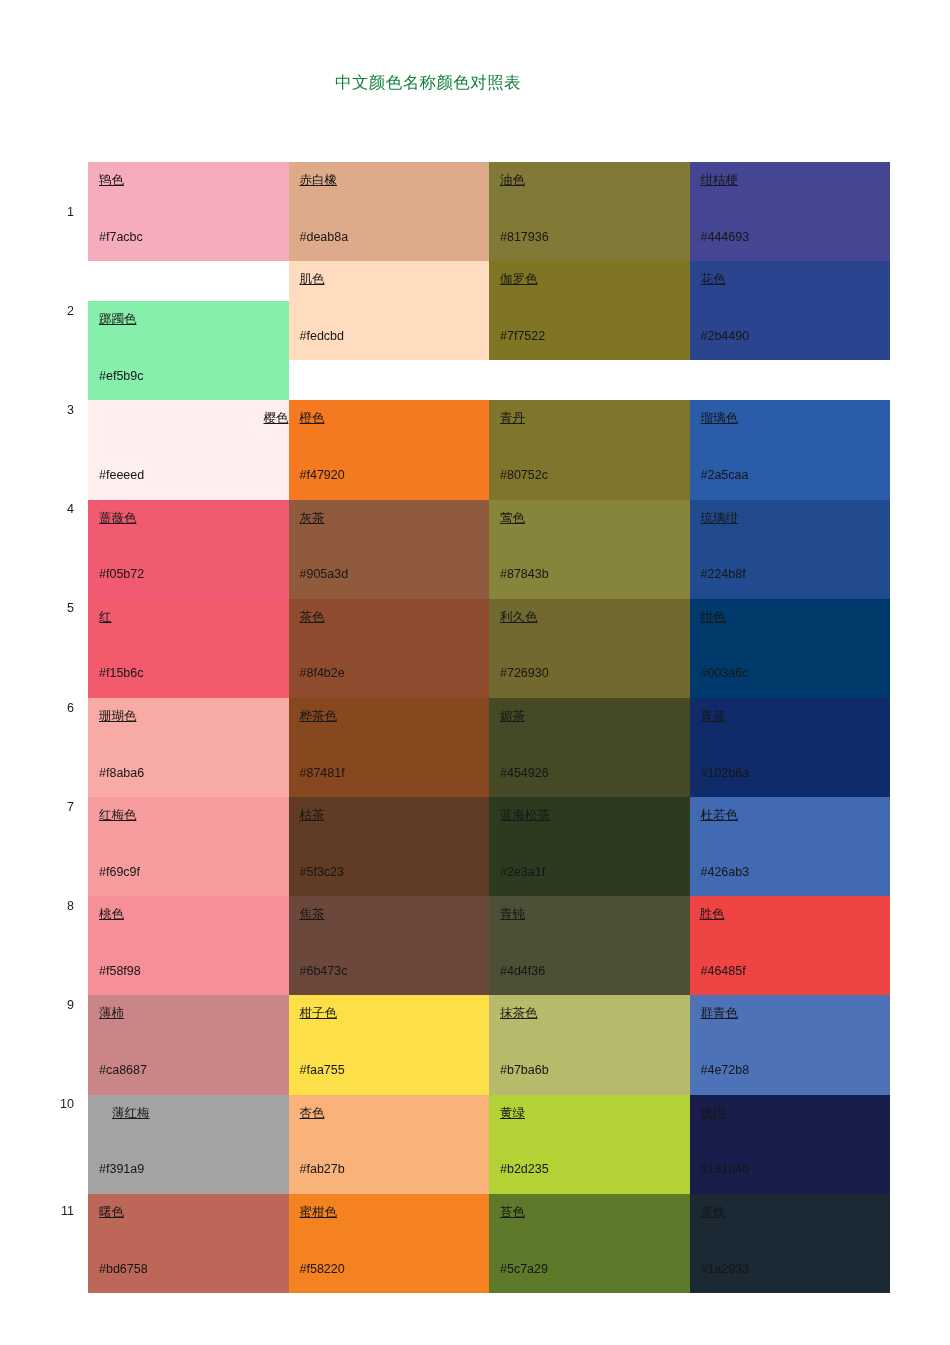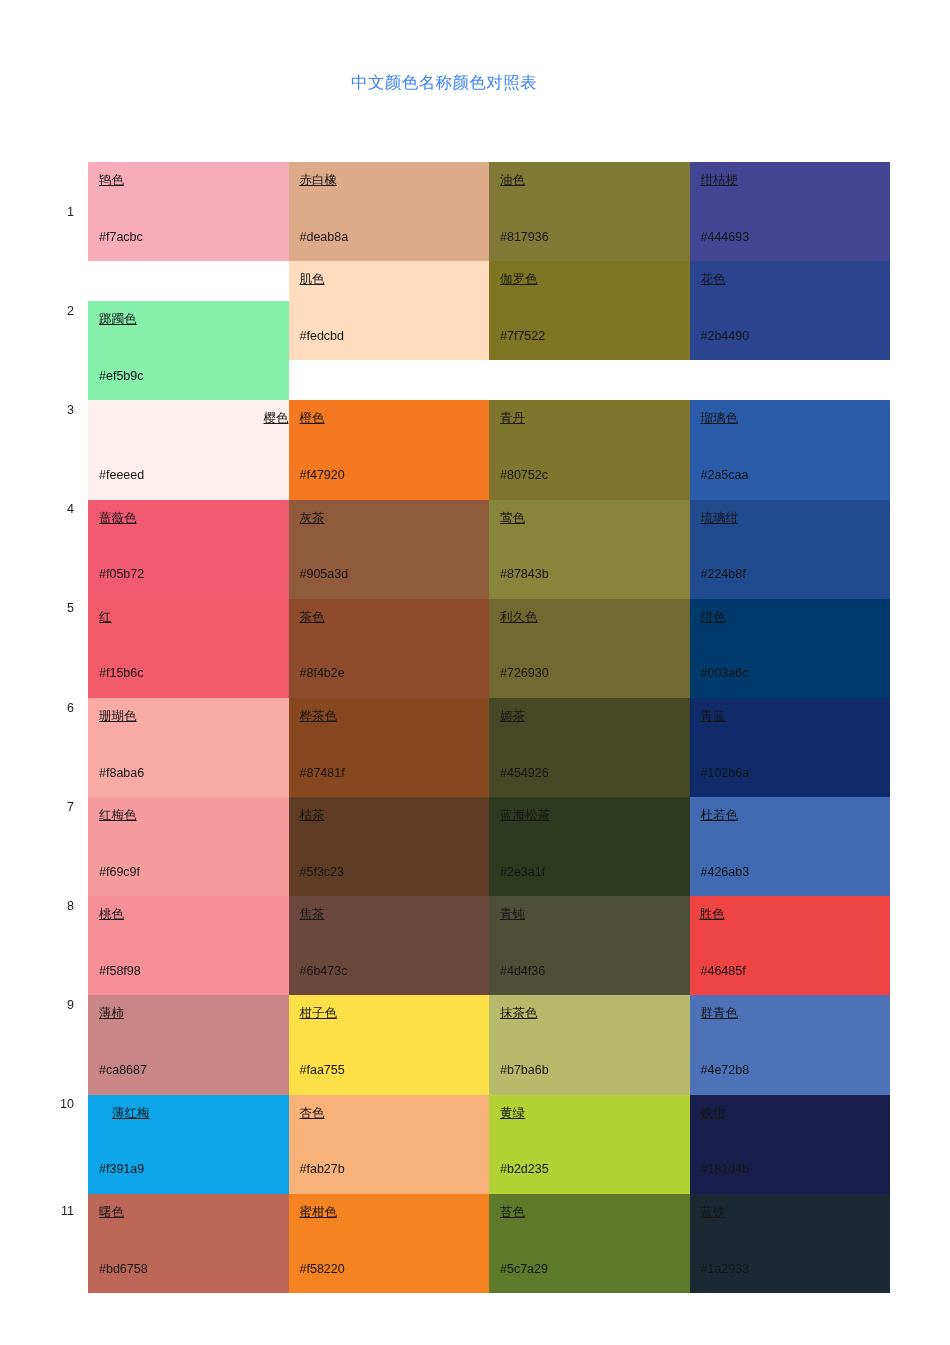--- a/index.html
+++ b/index.html
@@ -14,27 +14,27 @@
     position: relative;
     font-family: "Liberation Sans", "DejaVu Sans", sans-serif;
     color: #1a1a1a;
     overflow: hidden;
   }
 
   
   #page-title {
     position: absolute;
     top: 73px;
-    left: 16px;
+    left: 0;
     width: 856px;
     text-align: center;
     font-size: 16.5px;
     font-weight: 400;
     line-height: 1.2;
-    color: #3b82f6;
+    color: #15803d;
     letter-spacing: 0.4px;
   }
 
   
   #color-table {
     position: absolute;
     top: 162px;
     left: 88px;
     width: 802px;
     height: 1091px;
@@ -322,21 +322,21 @@
         </td>
         <td class="swatch">
           <div class="swatch-inner" style="background-color: rgb(78, 114, 184);">
             <span class="color-name">群青色</span>
             <span class="color-hex">#4e72b8</span>
           </div>
         </td>
       </tr>
       <tr>
         <td class="swatch">
-          <div class="swatch-inner" style="background-color: #0ea5e9; padding-left: 24px;">
+          <div class="swatch-inner" style="background-color: #a3a3a3; padding-left: 24px;">
             <span class="color-name">薄红梅</span>
             <span class="color-hex">#f391a9</span>
           </div>
         </td>
         <td class="swatch">
           <div class="swatch-inner" style="background-color: rgb(250, 178, 123);">
             <span class="color-name">杏色</span>
             <span class="color-hex">#fab27b</span>
           </div>
         </td>

